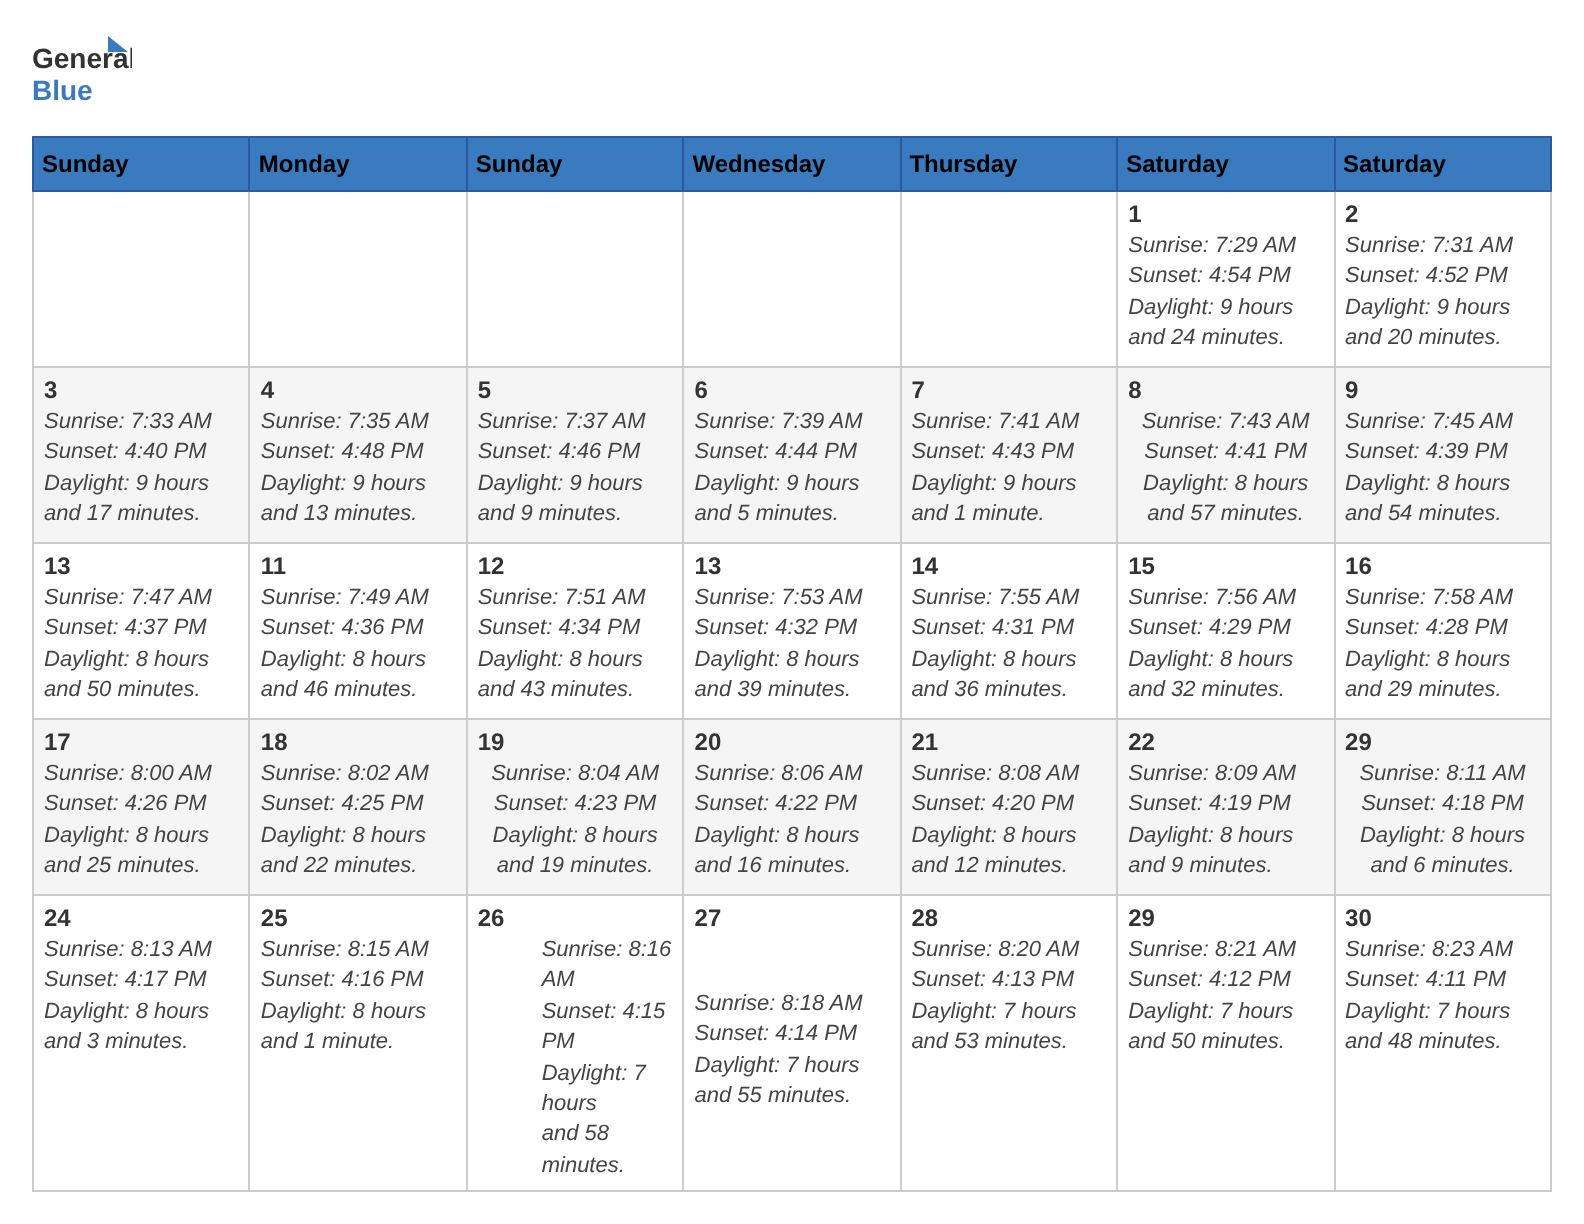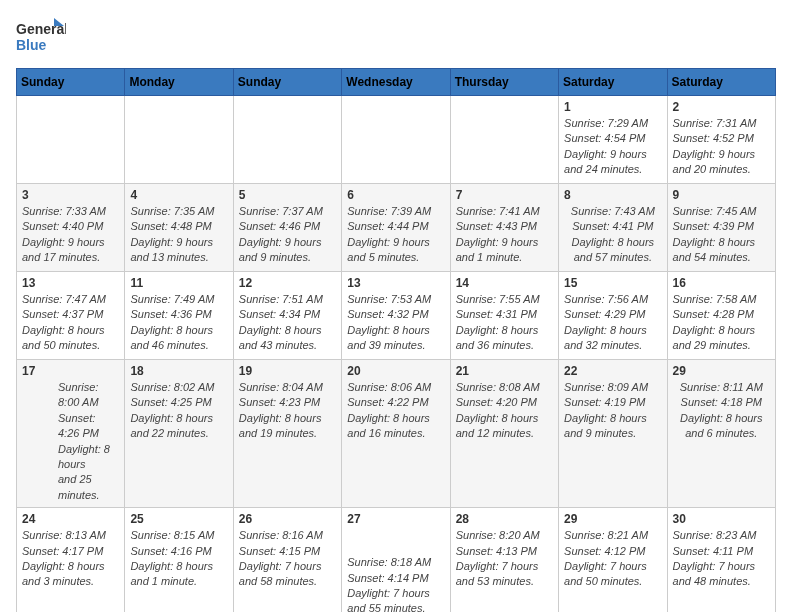--- a/index.html
+++ b/index.html
@@ -219,35 +219,35 @@
           <span class="day-number">16</span>
           <div class="day-info" style="white-space: pre-line;">Sunrise: 7:58 AM
 Sunset: 4:28 PM
 Daylight: 8 hours
 and 29 minutes.</div>
         </td>
       </tr>
       <tr>
         <td>
           <span class="day-number">17</span>
-          <div class="day-info" style="white-space: pre-line; margin-left: 36px;">Sunrise: 8:00 AM
+          <div class="day-info" style="white-space: pre-line;">Sunrise: 8:00 AM
 Sunset: 4:26 PM
 Daylight: 8 hours
 and 25 minutes.</div>
         </td>
         <td>
           <span class="day-number">18</span>
           <div class="day-info" style="white-space: pre-line;">Sunrise: 8:02 AM
 Sunset: 4:25 PM
 Daylight: 8 hours
 and 22 minutes.</div>
         </td>
         <td>
           <span class="day-number">19</span>
-          <div class="day-info" style="white-space: pre-line;">Sunrise: 8:04 AM
+          <div class="day-info" style="white-space: pre-line; text-align: center;">Sunrise: 8:04 AM
 Sunset: 4:23 PM
 Daylight: 8 hours
 and 19 minutes.</div>
         </td>
         <td>
           <span class="day-number">20</span>
           <div class="day-info" style="white-space: pre-line;">Sunrise: 8:06 AM
 Sunset: 4:22 PM
 Daylight: 8 hours
 and 16 minutes.</div>
@@ -284,21 +284,21 @@
         </td>
         <td>
           <span class="day-number">25</span>
           <div class="day-info" style="white-space: pre-line;">Sunrise: 8:15 AM
 Sunset: 4:16 PM
 Daylight: 8 hours
 and 1 minute.</div>
         </td>
         <td>
           <span class="day-number">26</span>
-          <div class="day-info" style="white-space: pre-line;">Sunrise: 8:16 AM
+          <div class="day-info" style="white-space: pre-line; margin-left: 32px;">Sunrise: 8:16 AM
 Sunset: 4:15 PM
 Daylight: 7 hours
 and 58 minutes.</div>
         </td>
         <td>
           <span class="day-number">27</span>
           <div class="day-info" style="white-space: pre-line; margin-top: 29px;">Sunrise: 8:18 AM
 Sunset: 4:14 PM
 Daylight: 7 hours
 and 55 minutes.</div>

